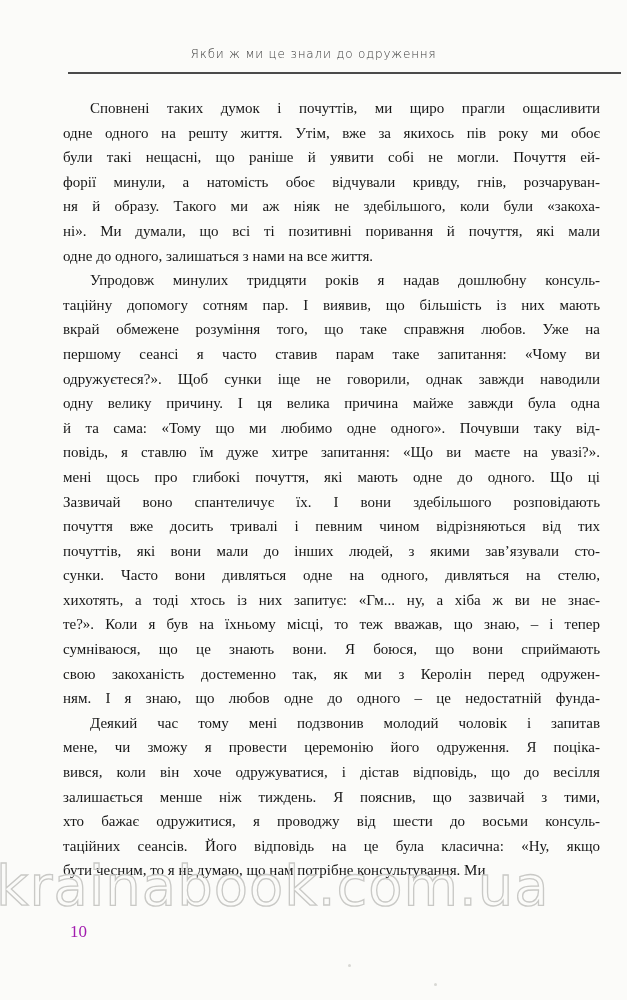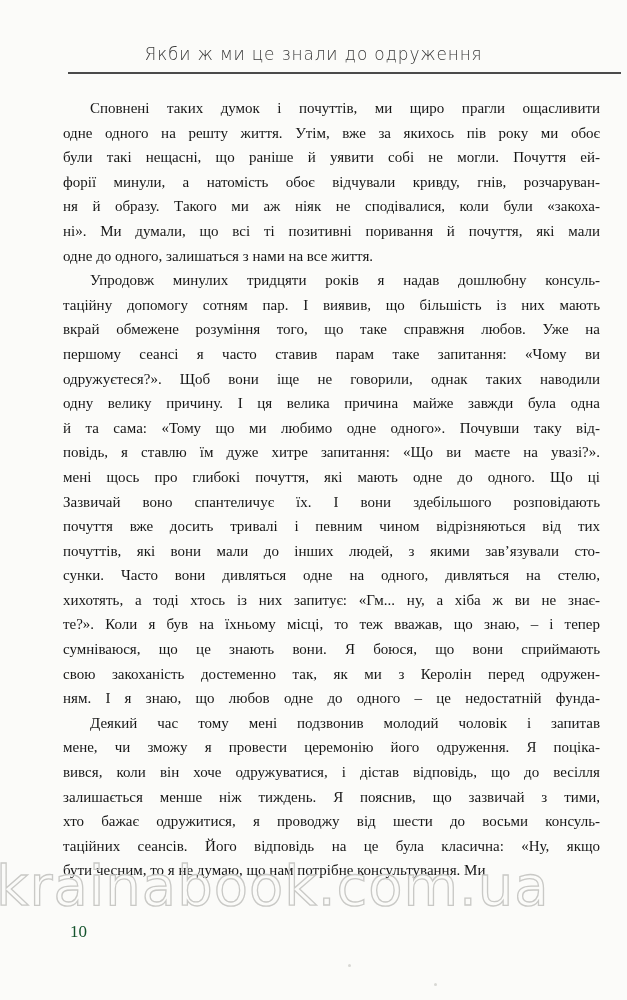--- a/index.html
+++ b/index.html
@@ -24,21 +24,21 @@
     position: absolute;
     top: 44px;
     left: 0;
     width: 627px;
     text-align: center;
   }
   .running-header .title {
     display: inline-block;
     font-family: "DejaVu Sans", sans-serif;
     font-weight: 300;
-    font-size: 17px;
+    font-size: 12px;
     letter-spacing: 0.8px;
     color: #3b3b3b;
     transform: scaleY(1.05);
   }
   .header-rule {
     position: absolute;
     top: 72px;
     left: 68px;
     right: 6px;
     height: 0;
@@ -79,21 +79,21 @@
     pointer-events: none;
     z-index: 3;
   }
   
   .page-number {
     position: absolute;
     top: 922px;
     left: 70px;
     font-family: "Liberation Serif", serif;
     font-size: 17px;
-    color: #14532d;
+    color: #a21caf;
   }
   
   .speck {
     position: absolute;
     width: 3px;
     height: 3px;
     background: #d8d8d4;
     border-radius: 50%;
   }
   .speck.s1 { top: 964px; left: 348px; }
@@ -109,30 +109,30 @@
   </div>
 
   <div class="header-rule"></div>
 
   <div class="body-text">
       <div class="paragraph">
         <div class="line first">Сповнені таких думок і почуттів, ми щиро прагли ощасливити</div>
         <div class="line">одне одного на решту життя. Утім, вже за якихось пів року ми обоє</div>
         <div class="line">були такі нещасні, що раніше й уявити собі не могли. Почуття ей-</div>
         <div class="line">форії минули, а натомість обоє відчували кривду, гнів, розчаруван-</div>
-        <div class="line">ня й образу. Такого ми аж ніяк не сподівалися, коли були «закоха-</div>
+        <div class="line">ня й образу. Такого ми аж ніяк не здебільшого, коли були «закоха-</div>
         <div class="line">ні». Ми думали, що всі ті позитивні поривання й почуття, які мали</div>
         <div class="line last">одне до одного, залишаться з нами на все життя.</div>
       </div>
       <div class="paragraph">
         <div class="line first">Упродовж минулих тридцяти років я надав дошлюбну консуль-</div>
         <div class="line">таційну допомогу сотням пар. І виявив, що більшість із них мають</div>
         <div class="line">вкрай обмежене розуміння того, що таке справжня любов. Уже на</div>
         <div class="line">першому сеансі я часто ставив парам таке запитання: «Чому ви</div>
-        <div class="line">одружуєтеся?». Щоб вони іще не говорили, однак таких наводили</div>
+        <div class="line">одружуєтеся?». Щоб сунки іще не говорили, однак завжди наводили</div>
         <div class="line">одну велику причину. І ця велика причина майже завжди була одна</div>
         <div class="line">й та сама: «Тому що ми любимо одне одного». Почувши таку від-</div>
         <div class="line">повідь, я ставлю їм дуже хитре запитання: «Що ви маєте на увазі?».</div>
         <div class="line">мені щось про глибокі почуття, які мають одне до одного. Що ці</div>
         <div class="line">Зазвичай воно спантеличує їх. І вони здебільшого розповідають</div>
         <div class="line">почуття вже досить тривалі і певним чином відрізняються від тих</div>
         <div class="line">почуттів, які вони мали до інших людей, з якими зав’язували сто-</div>
         <div class="line">сунки. Часто вони дивляться одне на одного, дивляться на стелю,</div>
         <div class="line">хихотять, а тоді хтось із них запитує: «Гм... ну, а хіба ж ви не знає-</div>
         <div class="line">те?». Коли я був на їхньому місці, то теж вважав, що знаю, – і тепер</div>

